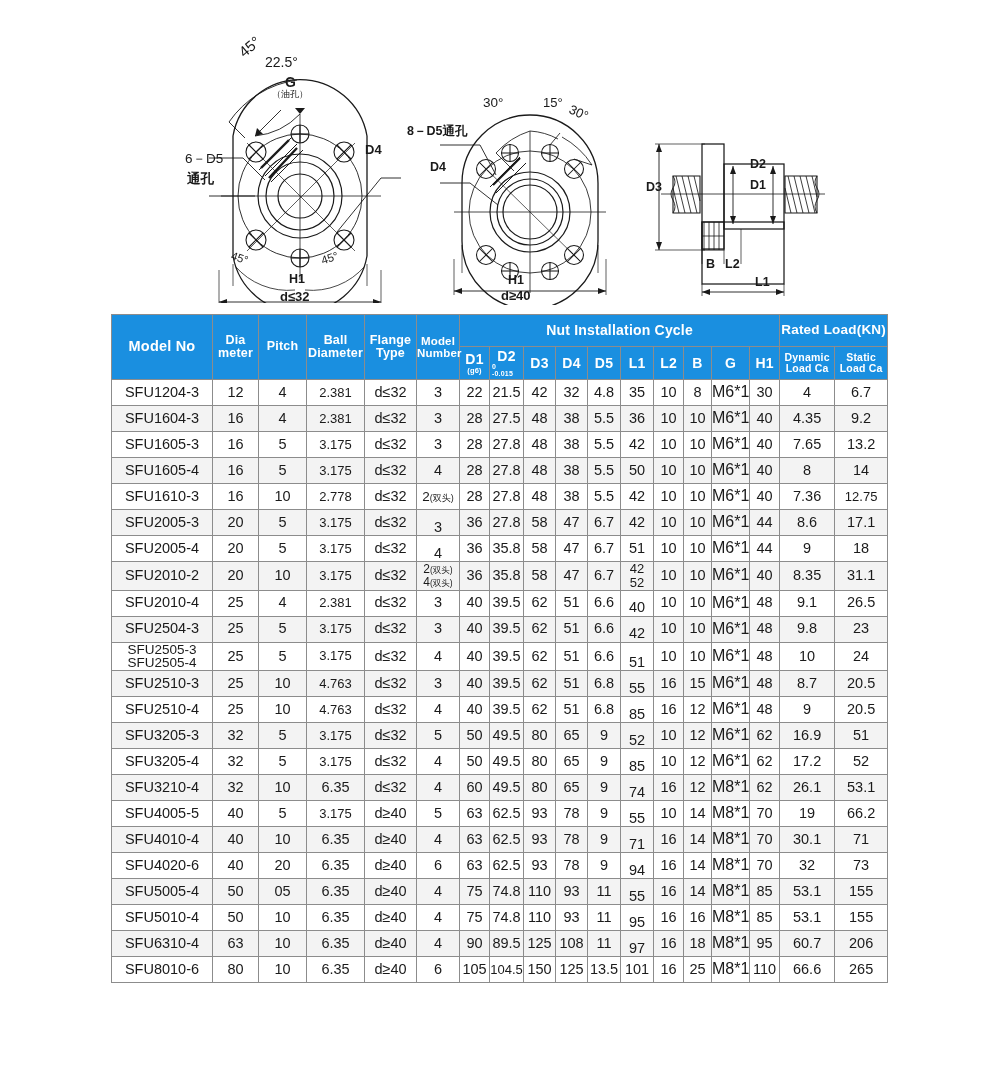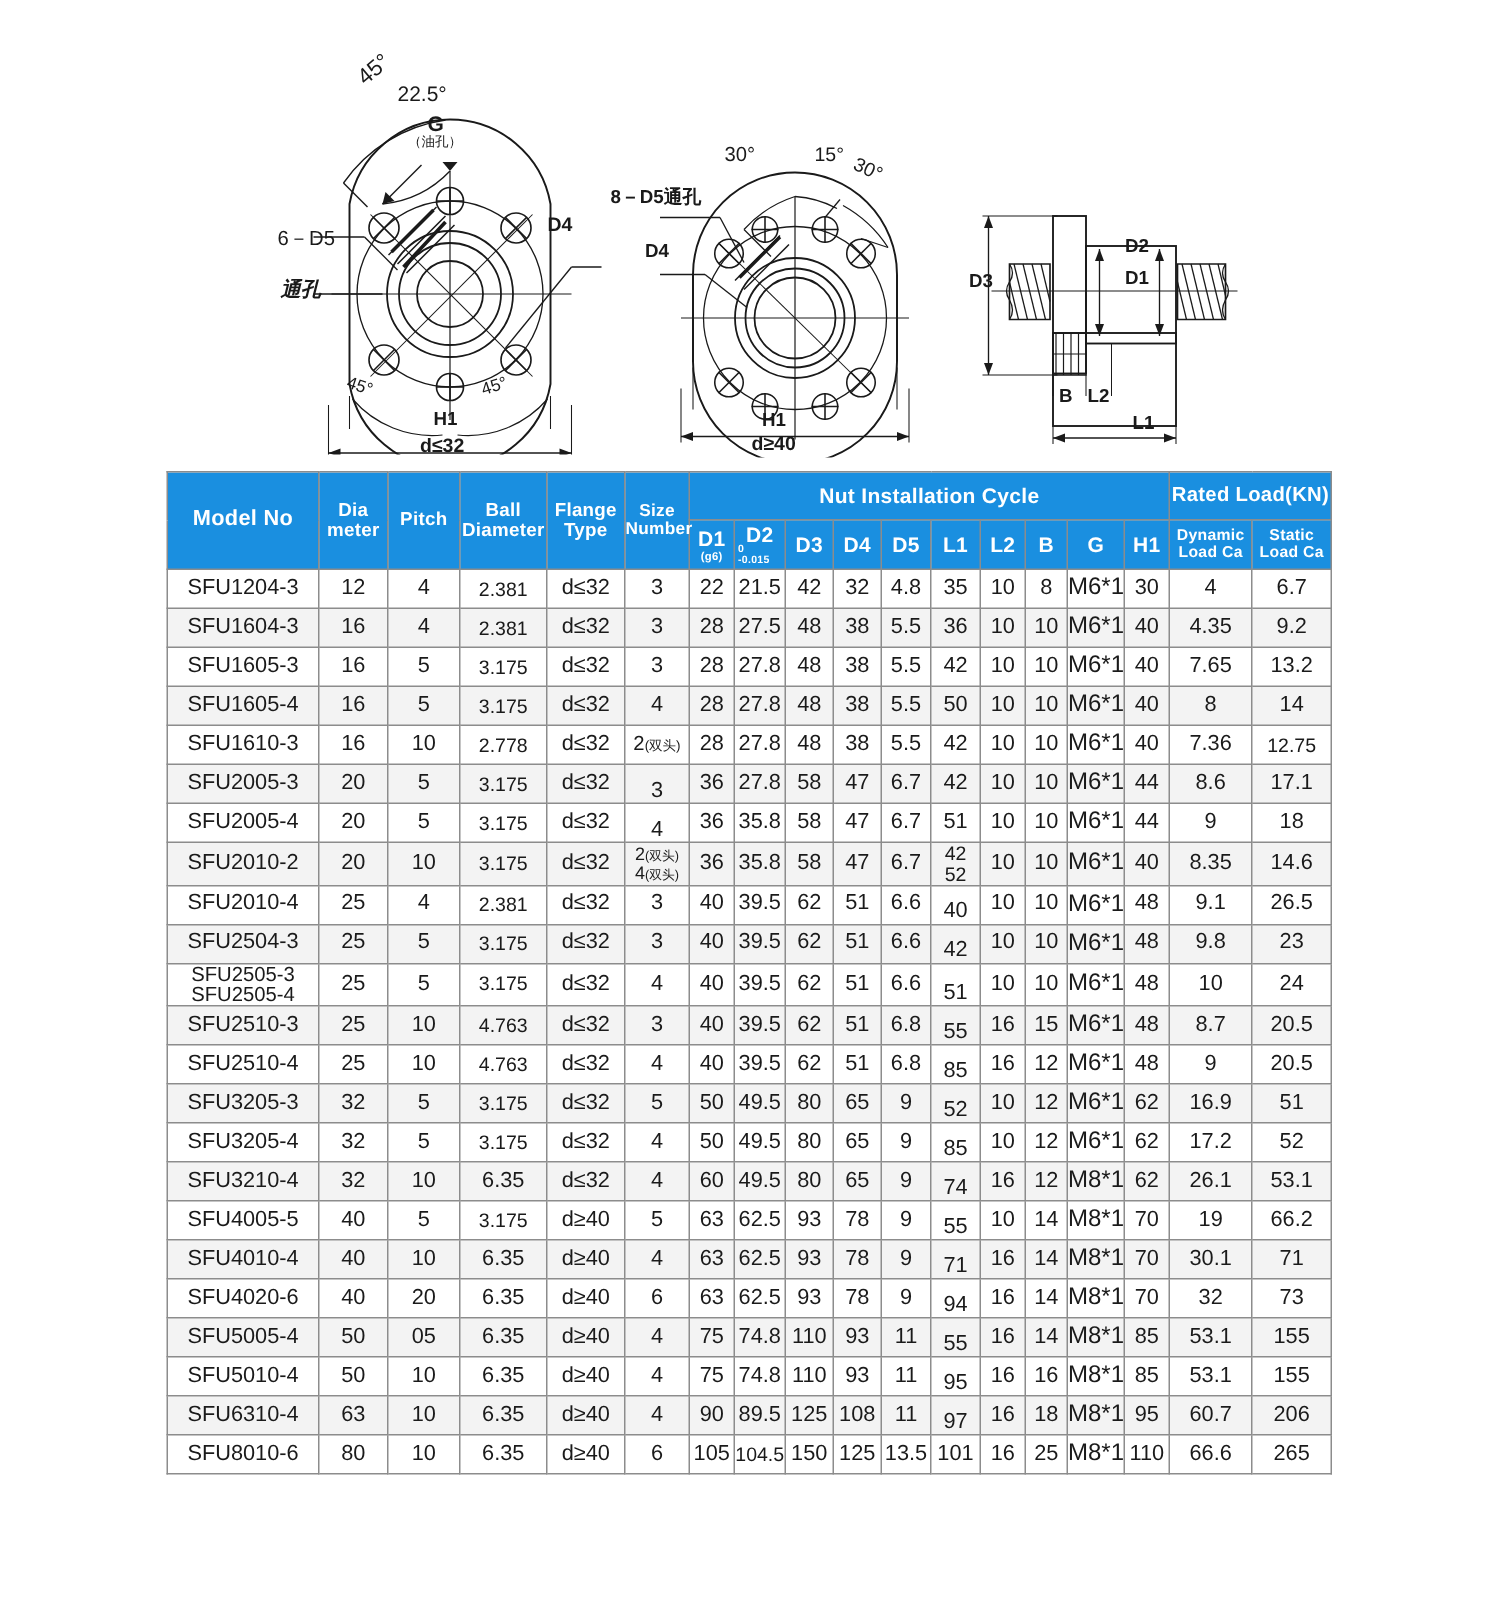--- a/index.html
+++ b/index.html
@@ -177,21 +177,21 @@
       <polygon points="196,284 188,281 188,287" fill="#1a1a1a" stroke="none"></polygon>
       <line x1="34" y1="252" x2="34" y2="288" stroke-width="0.7"></line>
       <line x1="196" y1="252" x2="196" y2="288" stroke-width="0.7"></line>
     </g>
   </svg>
   <div style="position:absolute; left:238px; top:38px; font-size:15px; transform:rotate(-40deg);">45°</div>
   <div style="position:absolute; left:265px; top:54px; font-size:14px;">22.5°</div>
   <div style="position:absolute; left:285px; top:74px; font-size:14px; font-weight:bold;">G</div>
   <div style="position:absolute; left:272px; top:88px; font-size:9px;">（油孔）</div>
   <div style="position:absolute; left:185px; top:150px; font-size:13.5px; font-weight:normal;">6－D5</div>
-  <div style="position:absolute; left:187px; top:184px; font-size:13.5px; font-weight:bold;font-style:italic;">通孔</div>
+  <div style="position:absolute; left:187px; top:170px; font-size:13.5px; font-weight:bold;">通孔</div>
   <div style="position:absolute; left:365px; top:142px; font-size:13px; font-weight:bold;">D4</div>
   <div style="position:absolute; left:231px; top:252px; font-size:11.5px; transform:rotate(18deg);">45°</div>
   <div style="position:absolute; left:321px; top:252px; font-size:11.5px; transform:rotate(-18deg);">45°</div>
   <div style="position:absolute; left:289px; top:272px; font-size:12.5px; font-weight:bold;">H1</div>
   <div style="position:absolute; left:280px; top:289px; font-size:13px; font-weight:bold;">d≤32</div>
 
   <svg style="position:absolute; left:440px; top:95px;" width="180" height="210" viewBox="0 0 180 210">
     <g fill="none" stroke="#1a1a1a" stroke-width="1.3">
       <path d="M 22 88 A 68 68 0 0 1 158 88 L 158 146 A 68 68 0 0 1 22 146 Z"></path>
       <circle cx="90" cy="117" r="61" stroke-width="0.85"></circle>
@@ -369,21 +369,21 @@
         <th class="pitch-h" rowspan="2">Pitch</th>
         <th class="ball-h" rowspan="2">
           <span>Ball</span><br>
           <span>Diameter</span>
         </th>
         <th class="flange-h" rowspan="2">
           <span>Flange</span><br>
           <span>Type</span>
         </th>
         <th class="cycle-h" rowspan="2">
-          <span>Size</span><br>
+          <span>Model</span><br>
           <span>Number</span>
         </th>
         <th class="nut-h" colspan="10">Nut  Installation  Cycle</th>
         <th class="rated-h" colspan="2">Rated Load(KN)</th>
       </tr>
       <tr class="sub-row">
         <th class="d1-h">
           <span>D1</span>
           <span class="sub">(g6)</span>
         </th>
@@ -568,21 +568,21 @@
           <td>6.7</td>
           <td>
             <span class="stack">42</span>
             <span class="stack">52</span>
           </td>
           <td>10</td>
           <td>10</td>
           <td class="g">M6*1</td>
           <td>40</td>
           <td>8.35</td>
-          <td>14.6</td>
+          <td>31.1</td>
         </tr>
         <tr>
           <td class="model">SFU2010-4</td>
           <td>25</td>
           <td>4</td>
           <td class="small">2.381</td>
           <td>d≤32</td>
           <td>3</td>
           <td>40</td>
           <td>39.5</td>

